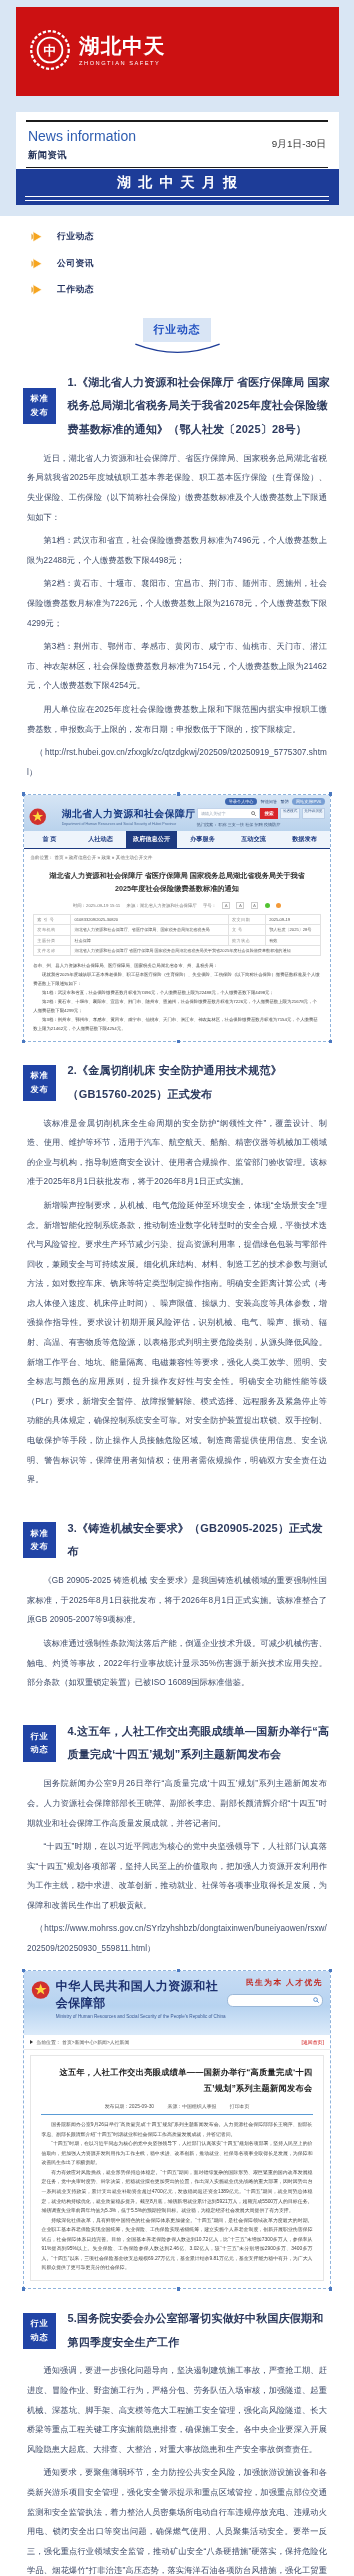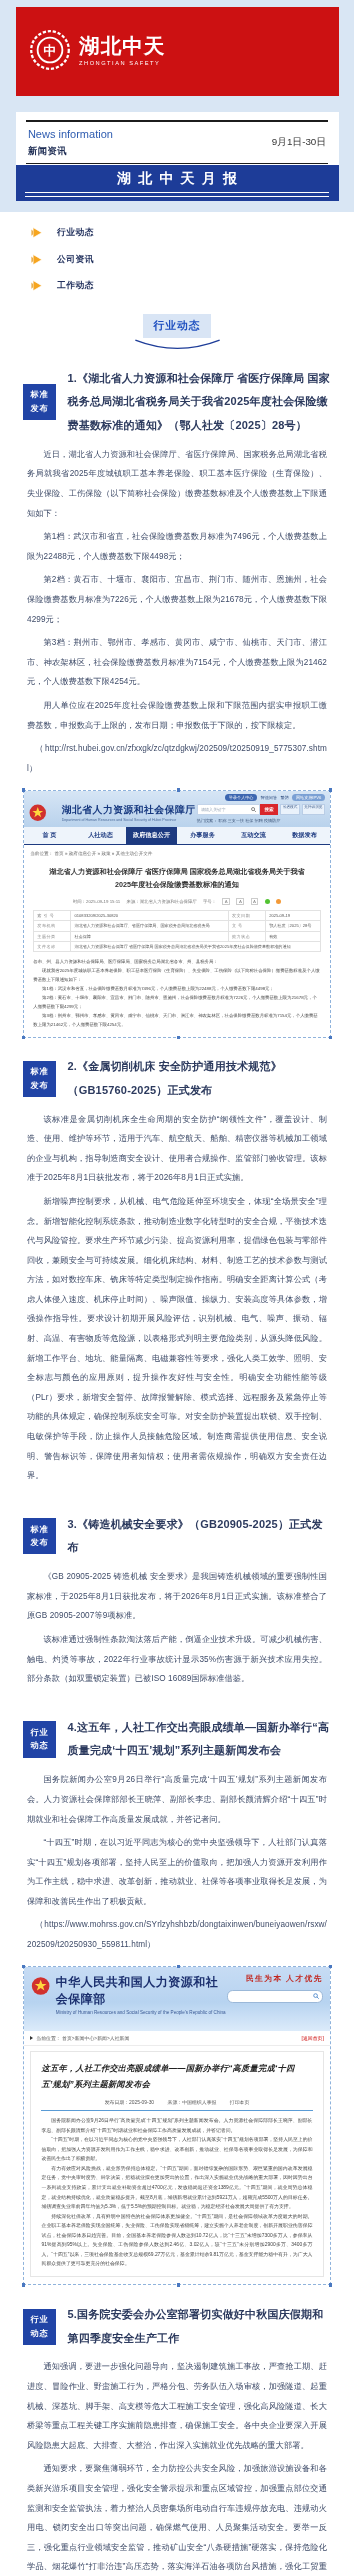--- a/index.html
+++ b/index.html
@@ -13,21 +13,21 @@
   .logo-cn{font-size:20.6px;color:#fff;font-weight:bold;letter-spacing:1px;line-height:1;}
   .logo-en{font-size:5.7px;color:#fff;letter-spacing:1.5px;margin-top:3.6px;}
   .banner-right{margin-left:auto;text-align:center;color:#fff;padding-right:2.1px;}
   .slogan1{font-size:10.8px;font-weight:bold;letter-spacing:1px;}
   .slogan-divider{border:none;border-top:1px solid rgba(255,255,255,.8);margin:4.6px 0 5.2px;}
   .slogan2{font-size:13px;font-weight:bold;letter-spacing:1px;}
 
   .card-top{background:#fff;margin-top:16.5px;padding:8.2px 10.3px 1px;}
   .rule{height:1.5px;background:#1c1c1c;}
   .mast-row{display:flex;justify-content:space-between;align-items:center;padding:6.2px 2.1px 5.2px;}
-  .mast-en{color:#2e5cb0;font-size:11px;}
+  .mast-en{color:#2e5cb0;font-size:14px;}
   .mast-cn{color:#1c2b52;font-weight:bold;font-size:9.3px;margin-top:4.6px;letter-spacing:0.5px;}
   .mast-date{font-size:9.8px;color:#333;}
   .page-title{text-align:center;font-size:24px;font-weight:bold;color:#1e1e1e;letter-spacing:2.6px;margin:14.4px 0 15.5px;}
   .monthly-bar{background:#1d3c98;height:36px;display:flex;flex-direction:column;align-items:center;justify-content:center;}
   .bar-text{color:#fff;font-size:14px;font-weight:bold;letter-spacing:7.2px;text-indent:7.2px;}
   .bar-lines{width:94%;height:2.6px;border-top:1px solid #fff;border-bottom:1px solid #fff;margin-top:4.6px;}
 
   
   .content{padding:0 23px;}
   .toc{padding:15.5px 0 0 8.2px;}
@@ -89,21 +89,21 @@
   .s2-head{background:linear-gradient(180deg,#c7dcf4 0%,#b7d3f0 55%,#dcebfa 100%);padding:7.2px 7.2px 15.5px;display:flex;align-items:flex-start;}
   .s2-sitecn{font-size:12px;font-weight:bold;color:#1b2f6e;letter-spacing:0.5px;}
   .s2-siteen{font-size:4.6px;color:#3c5c96;margin-top:2.1px;}
   .s2-right{margin-left:auto;text-align:right;}
   .s2-callig{color:#c2271f;font-size:7.7px;font-weight:bold;letter-spacing:1.5px;font-family:"Liberation Serif","DejaVu Serif",serif;}
   .s2-search{margin-top:6.2px;background:#fff;border:0.5px solid #9bb8d8;border-radius:5.7px;width:91px;height:10.3px;display:flex;align-items:center;justify-content:flex-end;padding-right:3.1px;margin-left:auto;}
   .s2-crumbrow{display:flex;align-items:center;font-size:4.9px;color:#555;padding:4.1px 6.2px;background:#fff;border-bottom:0.5px solid #ececec;}
   .s2-crumbrow .tri{width:0;height:0;border-left:3.1px solid #333;border-top:2.1px solid transparent;border-bottom:2.1px solid transparent;margin-right:3.1px;}
   .s2-home{margin-left:auto;color:#c00;}
   .s2-article{border:0.5px solid #e6e6e6;margin:5.2px 6.2px 7.2px;padding:9.3px 10.3px 7.2px;}
-  .s2-title{font-size:8.2px;font-weight:bold;color:#222;text-align:left;line-height:1.9;letter-spacing:0.3px;font-style:italic;}
+  .s2-title{font-size:8.2px;font-weight:bold;color:#222;text-align:right;line-height:1.9;letter-spacing:0.3px;}
   .s2-meta{display:flex;justify-content:center;gap:13.4px;font-size:4.9px;color:#555;margin:6.7px 0 4.6px;}
   .s2-hr{border:none;border-top:0.5px solid #5a9bd5;margin:0 0 5.2px;}
   .s2-body p{font-size:4.9px;color:#444;line-height:1.95;text-align:justify;text-indent:2em;margin:0;}
 </style>
 </head>
 <body>
 
 <div class="page">
 
   <div class="hero">
@@ -371,19 +371,19 @@
     </div>
 
     <div class="item" style="margin-top:0;">
       <div class="item-head">
         <div class="badge">
             <span>行业</span>
             <span>动态</span>
           </div>
         <div class="item-title">5.国务院安委会办公室部署切实做好中秋国庆假期和第四季度安全生产工作</div>
       </div>
-      <p class="body">通知强调，要进一步强化问题导向，坚决遏制建筑施工事故，严查抢工期、赶进度、冒险作业、野蛮施工行为，严格分包、劳务队伍入场审核，加强隧道、起重机械、深基坑、脚手架、高支模等危大工程施工安全管理，强化高风险隧道、长大桥梁等重点工程关键工序实施前隐患排查，确保施工安全。各中央企业要深入开展风险隐患大起底、大排查、大整治，作出深入实施就业优先战略的重大部署。</p>
+      <p class="body">通知强调，要进一步强化问题导向，坚决遏制建筑施工事故，严查抢工期、赶进度、冒险作业、野蛮施工行为，严格分包、劳务队伍入场审核，加强隧道、起重机械、深基坑、脚手架、高支模等危大工程施工安全管理，强化高风险隧道、长大桥梁等重点工程关键工序实施前隐患排查，确保施工安全。各中央企业要深入开展风险隐患大起底、大排查、大整治，对重大事故隐患和生产安全事故倒查责任。</p>
       <p class="body">通知要求，要聚焦薄弱环节，全力防控公共安全风险，加强旅游设施设备和各类新兴游乐项目安全管理，强化安全警示提示和重点区域管控，加强重点部位交通监测和安全监管执法，着力整治人员密集场所电动自行车违规停放充电、违规动火用电、锁闭安全出口等突出问题，确保燃气使用、人员聚集活动安全。要举一反三，强化重点行业领域安全监管，推动矿山安全“八条硬措施”硬落实，保持危险化学品、烟花爆竹“打非治违”高压态势，落实海洋石油各项防台风措施，强化工贸重大事故隐患排查整治动态清零，加强开渔后海上渔船作业安全管理，深化“商渔共治”行动。要进一步健全完善应急预案，前置救援力量，备足装备物资，高效应对处置各类事故灾害。要加强安全应急宣传教育，提高紧急情况下的避险逃生能力。</p>
     </div>
 
   </div>
 </div>
 
 
 </body></html>

